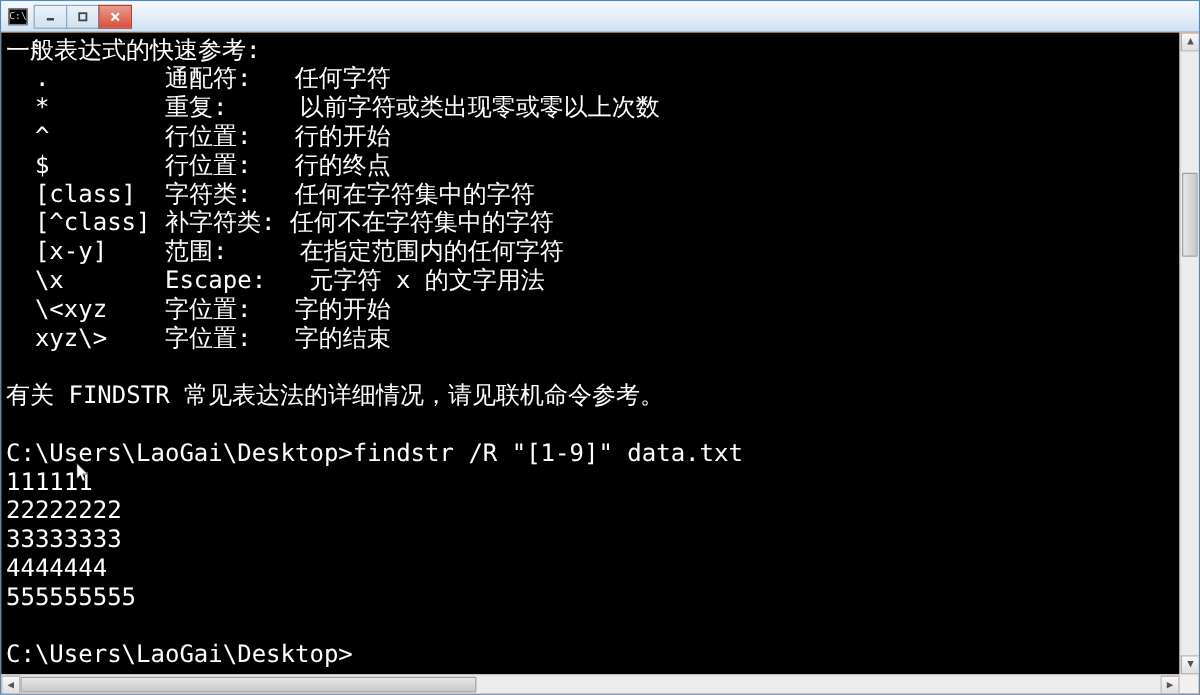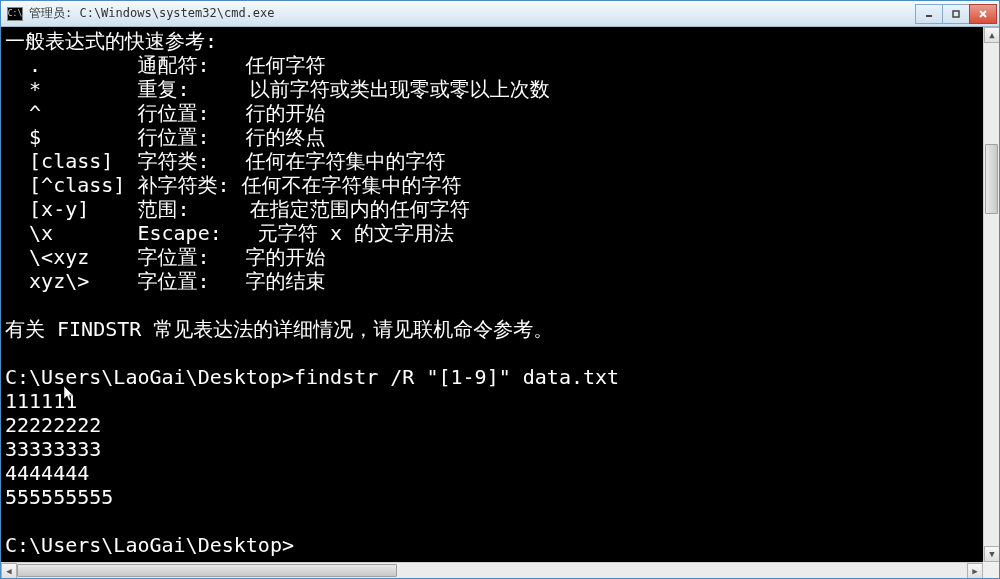--- a/index.html
+++ b/index.html
@@ -154,21 +154,20 @@
       font-size: 14px;
       pointer-events: none;
     }
   </style>
 </head>
 <body>
 
 <div class="window">
   <div class="titlebar">
     <div class="titlebar-icon">C:\</div>
-    <div class="titlebar-text">管理员: C:\Windows\system32\cmd.exe</div>
     <div class="win-controls">
       <div class="win-btn">
         <svg width="10" height="10" viewBox="0 0 10 10">
             <line x1="2" y1="7" x2="8" y2="7" stroke="#444" stroke-width="2"></line>
           </svg>
       </div>
       <div class="win-btn">
         <svg width="10" height="10" viewBox="0 0 10 10">
             <rect x="2" y="2" width="6" height="6" fill="none" stroke="#444" stroke-width="1.5"></rect>
           </svg>

